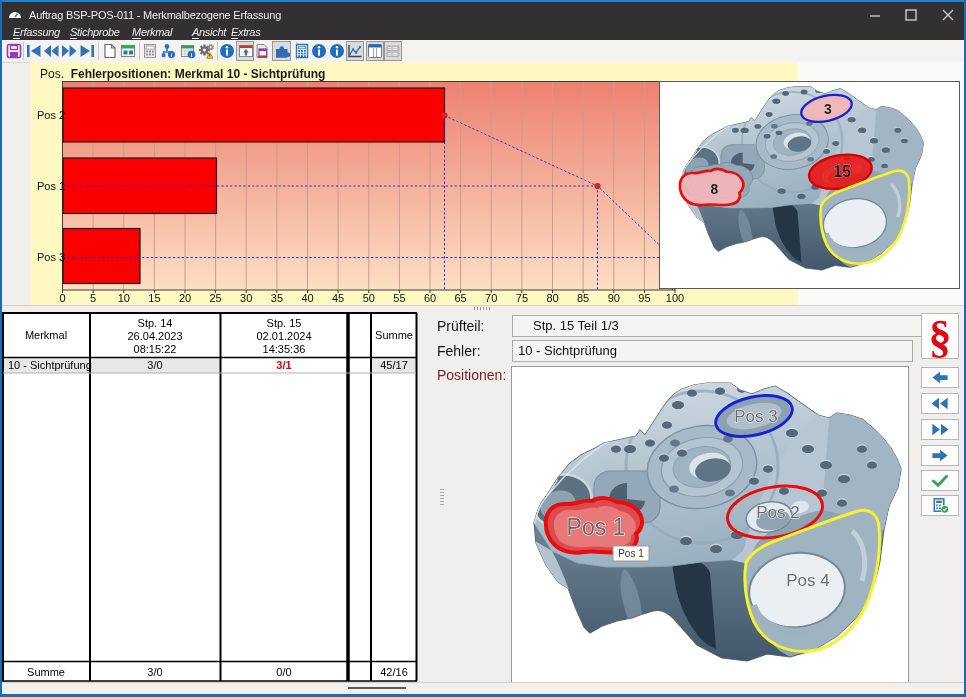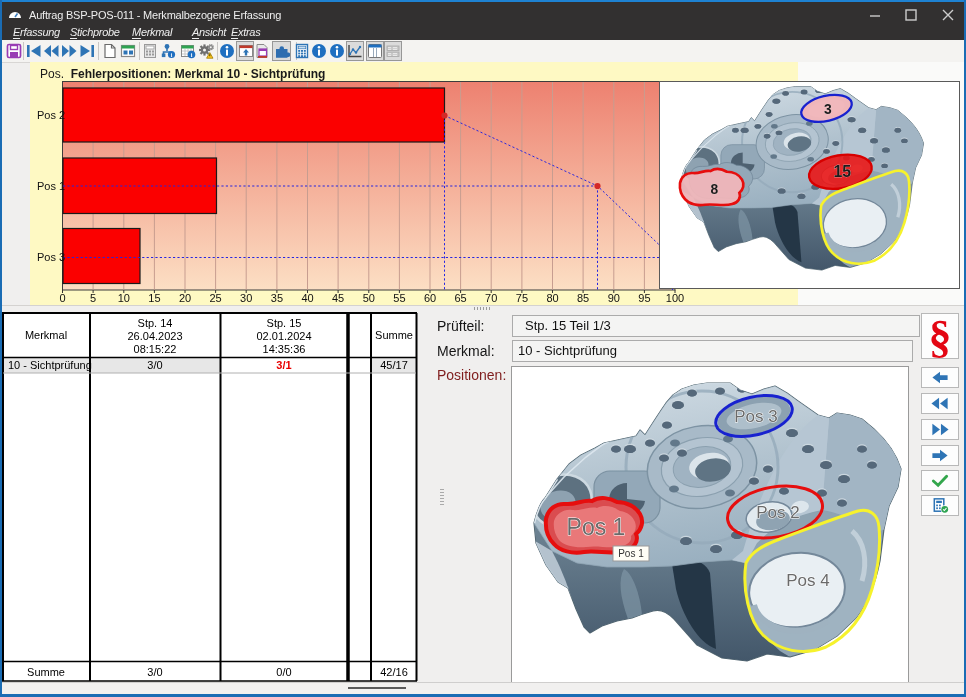--- a/index.html
+++ b/index.html
@@ -390,23 +390,23 @@
 <text x="392" y="58">45/17</text>
 <text x="44" y="365">Summe</text>
         <text x="153" y="365">3/0</text>
         <text x="282" y="365">0/0</text>
         <text x="392" y="365">42/16</text>
 <text x="6" y="58" text-anchor="start">10 - Sichtprüfung</text>
       </g>
 </svg>
 <div class="abs" style="left:438px;top:177px;width:4px;height:18px;background-image:repeating-linear-gradient(#f0efee 0px,#f0efee 1px,#aaa 1px,#aaa 2px,#f0efee 2px,#f0efee 3px);"></div>
 <span class="abs" style="left:435px;top:7px;font-size:14px;color:#151515">Prüfteil:</span>
-<span class="abs" style="left:435px;top:32px;font-size:14px;color:#151515">Merkmal:</span>
+<span class="abs" style="left:435px;top:32px;font-size:14px;color:#151515">Fehler:</span>
 <span class="abs" style="left:435px;top:56px;font-size:14px;color:#7f1d1d">Positionen:</span>
-<div class="abs" style="left:510px;top:4px;width:394px;height:20px;background:#f4f4f3;border:1px solid #ababab;font-size:13px;color:#111;line-height:20px;padding-left:12px;">Stp. 15 Teil 1/3</div>
+<div class="abs" style="left:510px;top:4px;width:394px;height:20px;background:#f4f4f3;border:1px solid #ababab;font-size:13px;color:#111;line-height:20px;padding-left:20px;">Stp. 15 Teil 1/3</div>
 <div class="abs" style="left:510px;top:29px;width:394px;height:20px;background:#f4f4f3;border:1px solid #ababab;font-size:13px;color:#111;line-height:20px;padding-left:5px;">10 - Sichtprüfung</div>
 <div class="abs" style="left:509px;top:55px;width:396px;height:320px;background:#fff;border:1px solid #9a9a9a;">
 <svg class="abs" style="left:0;top:0" width="396" height="320" viewBox="0 0 396 320">
 <use href="#part3d" transform="translate(20,16)"></use>
 <g transform="translate(20,16)" font-family="Liberation Sans,sans-serif">
 <ellipse cx="222" cy="33" rx="39" ry="19" transform="rotate(-13 222 33)" fill="none" stroke="#1822cf" stroke-width="3"></ellipse>
 <ellipse cx="243" cy="129" rx="48" ry="25" transform="rotate(-10 243 129)" fill="none" stroke="#e60e0e" stroke-width="3"></ellipse>
 <path d="M14,136 C16,126 24,120 34,121 C44,122 52,116 60,118 C68,113 78,115 85,119 C95,119 104,124 108,131 C112,138 110,146 104,151 C107,158 102,166 93,168 C80,172 65,167 52,169 C40,171 28,168 22,161 C16,155 13,146 14,136 Z" fill="#e63c3c" fill-opacity="0.85" stroke="#e60e0e" stroke-width="4"></path>
 <path d="M22,138 C25,130 32,126 40,127 C50,128 58,123 65,125 C73,121 82,124 88,128 C96,129 101,134 103,139 C105,145 103,150 99,153 C100,158 96,162 89,163 C78,166 66,162 54,164 C44,165 32,163 27,157 C23,152 21,145 22,138 Z" fill="#f08c8c" fill-opacity="0.7"></path>
 <path d="M214,180 C220,168 232,162 248,156 C270,148 300,136 326,128 C338,125 346,132 347,144 C349,166 346,186 340,206 C332,233 316,253 294,264 C271,273 247,268 231,252 C217,238 210,206 214,180 Z" fill="none" stroke="#f6f22c" stroke-width="3"></path>

